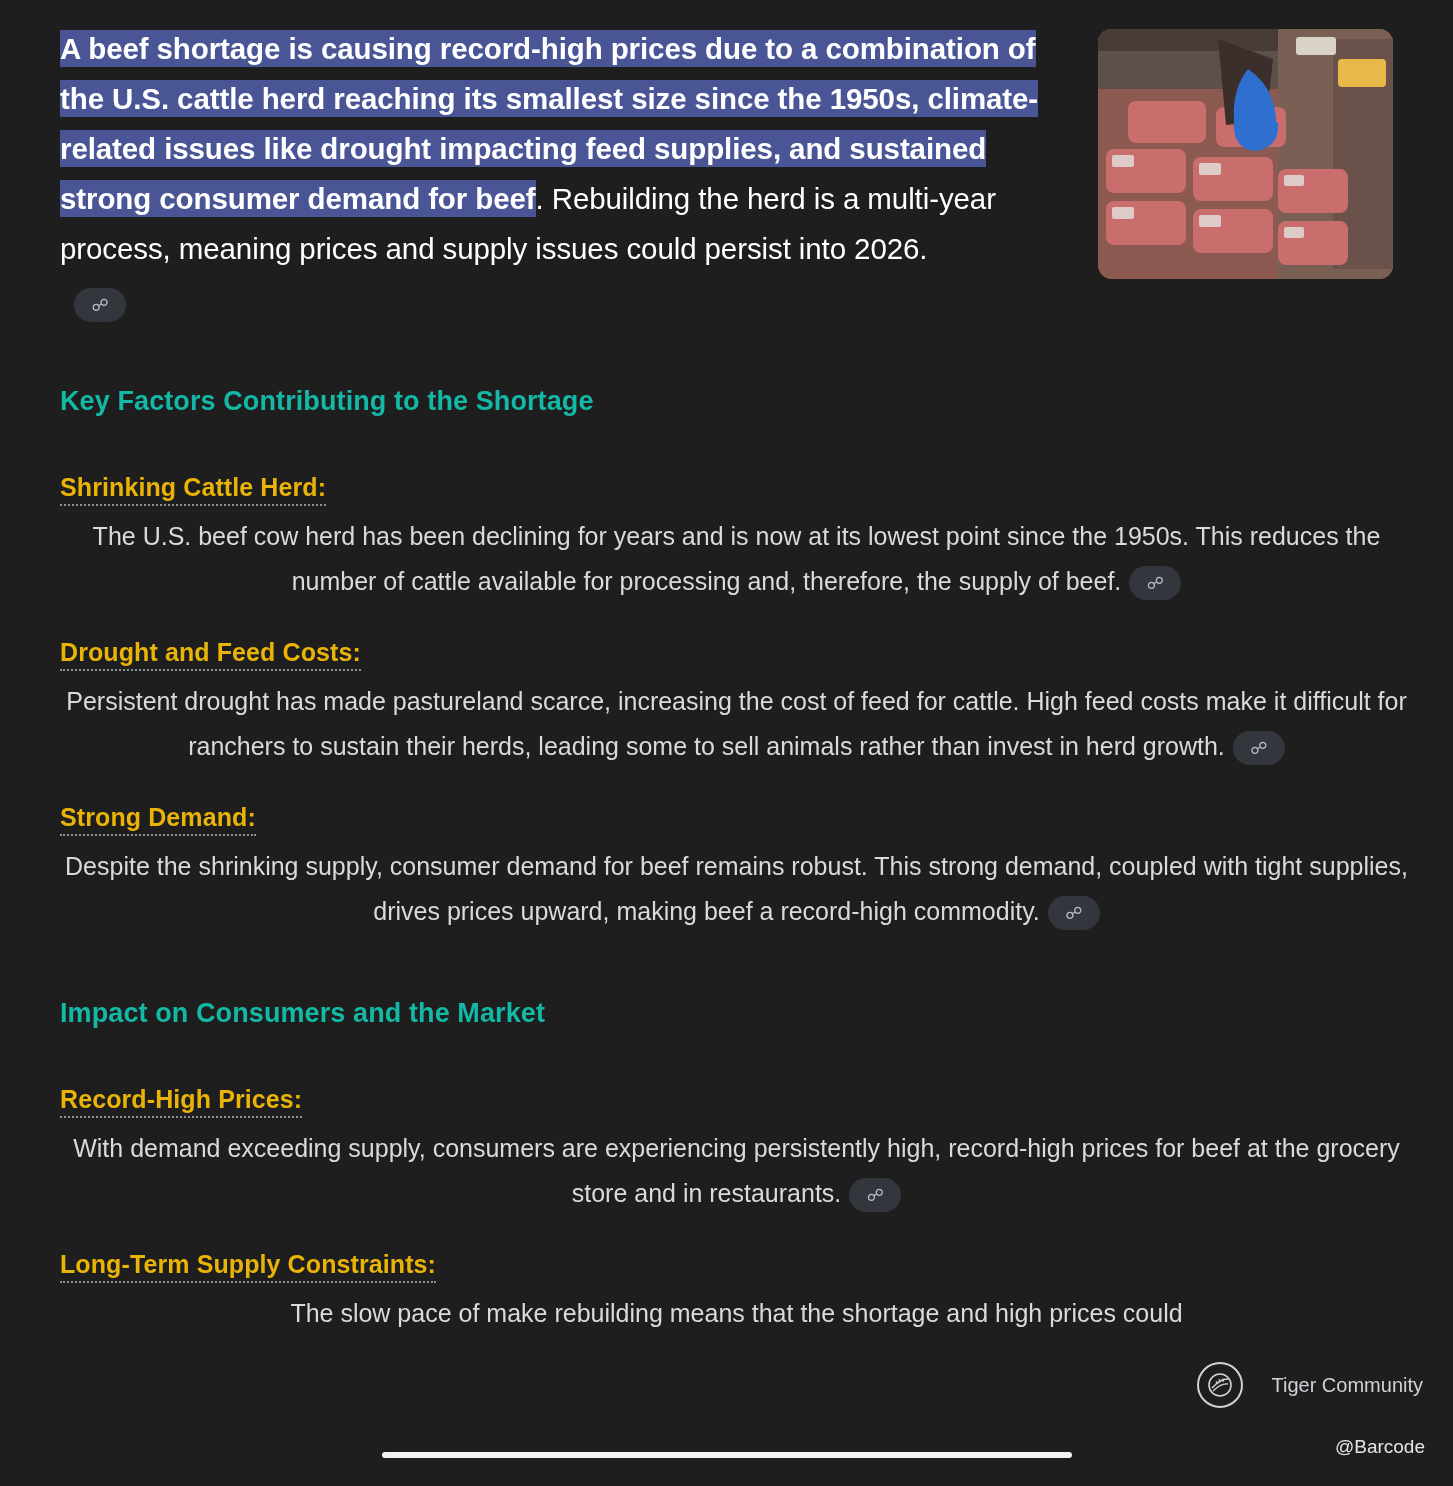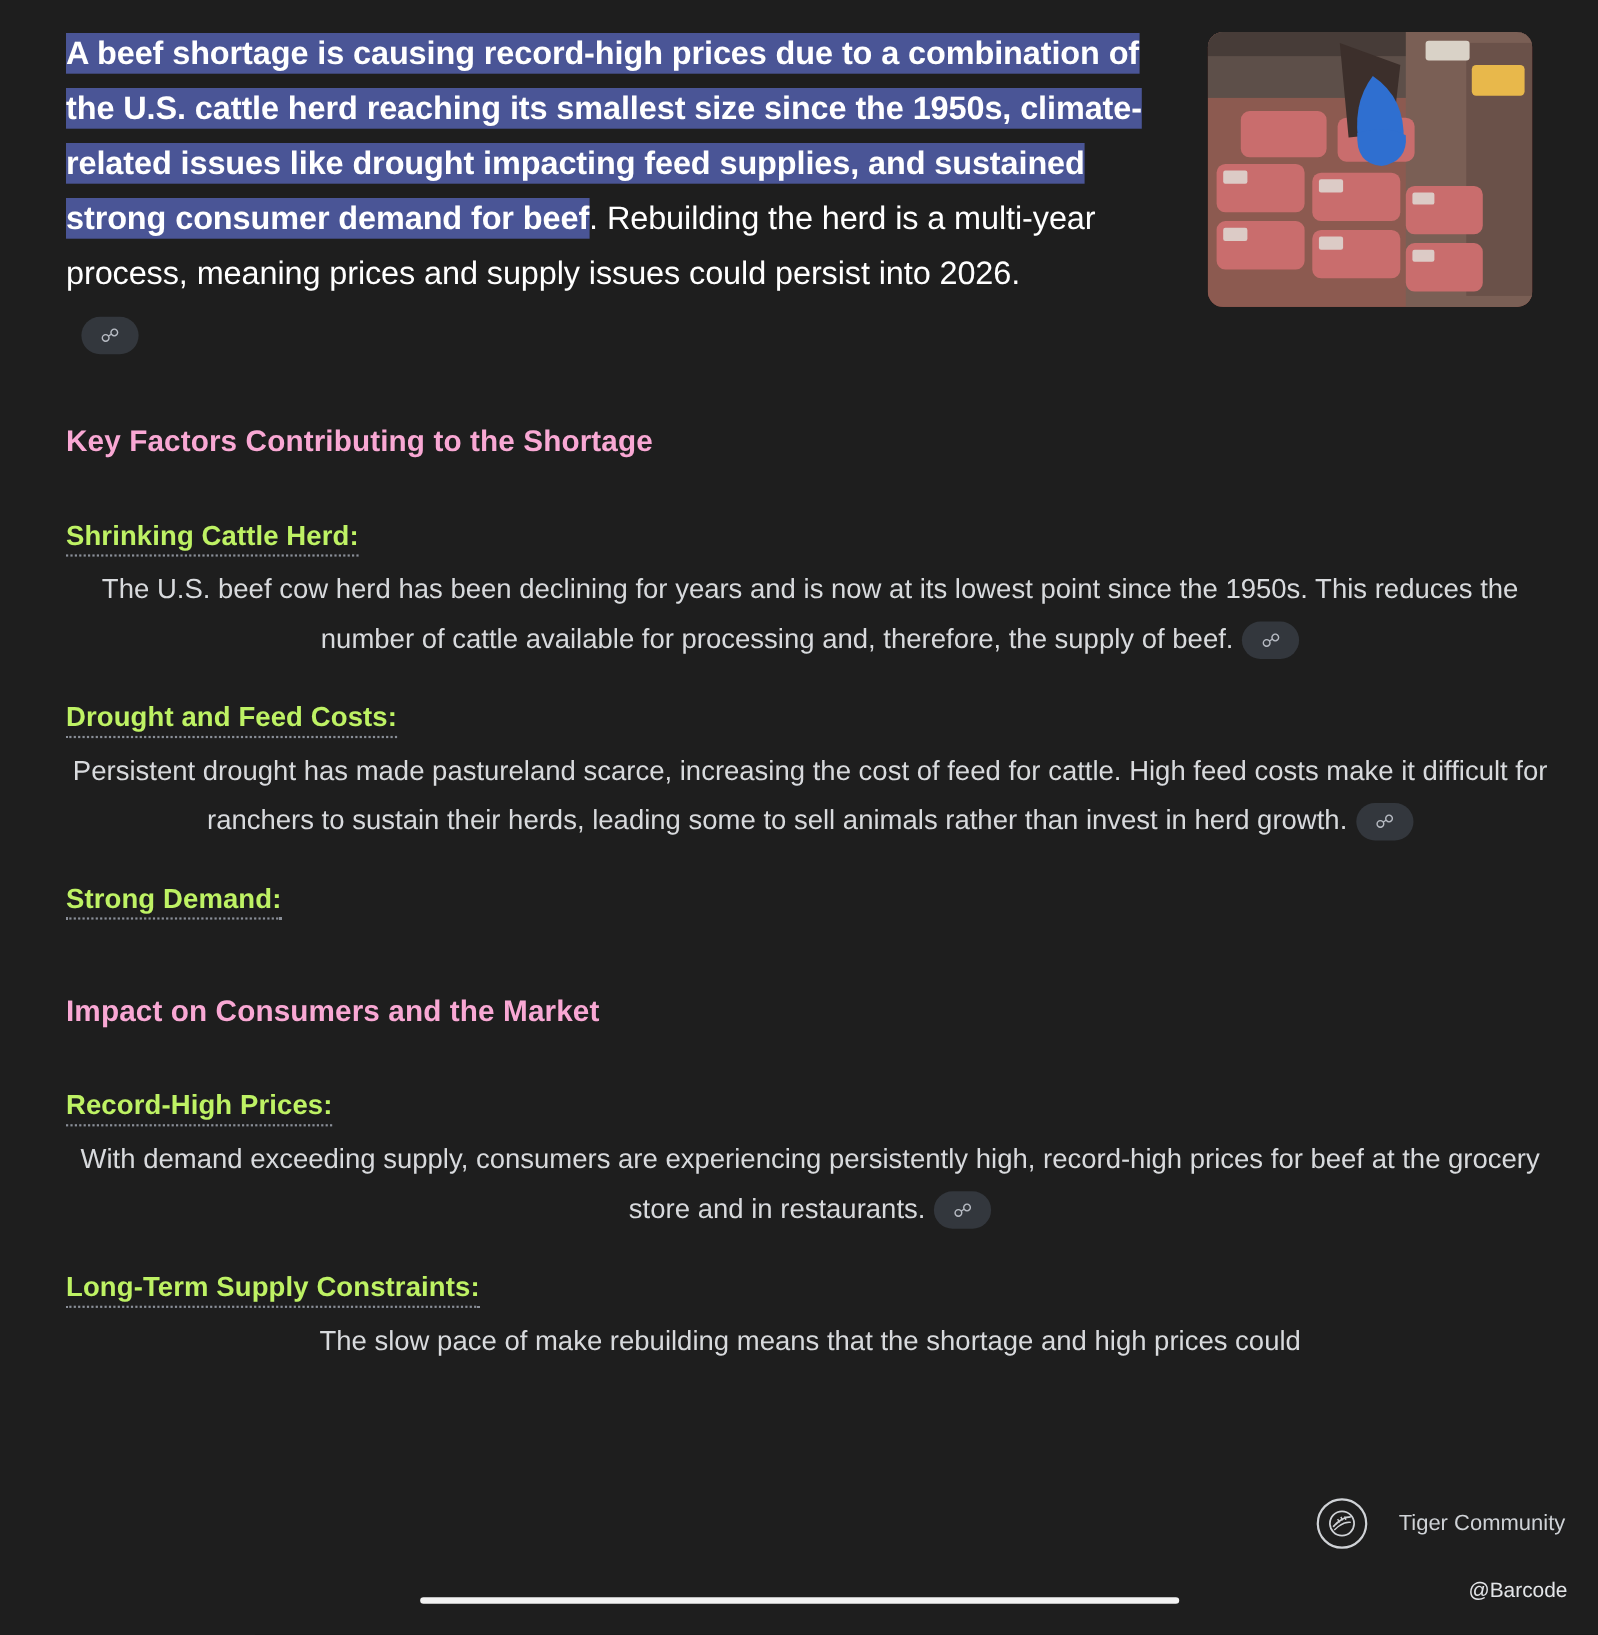--- a/index.html
+++ b/index.html
@@ -69,28 +69,28 @@
     vertical-align: middle;
     margin-left: 8px;
   }
   .cite-standalone {
     margin-top: 14px;
     margin-left: 14px;
   }
   h2.section {
     font-size: 27px;
     font-weight: 700;
-    color: #f9a8d4;
+    color: #14b8a6;
     margin: 64px 0 22px 0;
     letter-spacing: 0.1px;
   }
   h3.sub {
     font-size: 25px;
     font-weight: 700;
-    color: #bef264;
+    color: #eab308;
     margin: 34px 0 4px 0;
     display: inline-block;
     border-bottom: 2px dotted #8a8f98;
     padding-bottom: 2px;
     letter-spacing: 0.1px;
   }
   p.body {
     font-size: 25px;
     line-height: 45px;
     color: #d8dadd;
@@ -188,20 +188,23 @@
     <div class="para-wrap">
       <p class="body"><span>The U.S. beef cow herd has been declining for years and is now at its lowest point since the 1950s. This reduces the number of cattle available for processing and, therefore, the supply of beef.</span><span class="cite">☍</span></p>
     </div>
 
     <h3 class="sub">Drought and Feed Costs:</h3>
     <div class="para-wrap">
       <p class="body"><span>Persistent drought has made pastureland scarce, increasing the cost of feed for cattle. High feed costs make it difficult for ranchers to sustain their herds, leading some to sell animals rather than invest in herd growth.</span><span class="cite">☍</span></p>
     </div>
 
     <h3 class="sub">Strong Demand:</h3>
+    <div class="para-wrap">
+      <p class="body"><span>Despite the shrinking supply, consumer demand for beef remains robust. This strong demand, coupled with tight supplies, drives prices upward, making beef a record-high commodity.</span><span class="cite">☍</span></p>
+    </div>
 
     <h2 class="section">Impact on Consumers and the Market</h2>
 
     <h3 class="sub">Record-High Prices:</h3>
     <div class="para-wrap">
       <p class="body"><span>With demand exceeding supply, consumers are experiencing persistently high, record-high prices for beef at the grocery store and in restaurants.</span><span class="cite">☍</span></p>
     </div>
 
     <h3 class="sub">Long-Term Supply Constraints:</h3>
     <div class="para-wrap">

